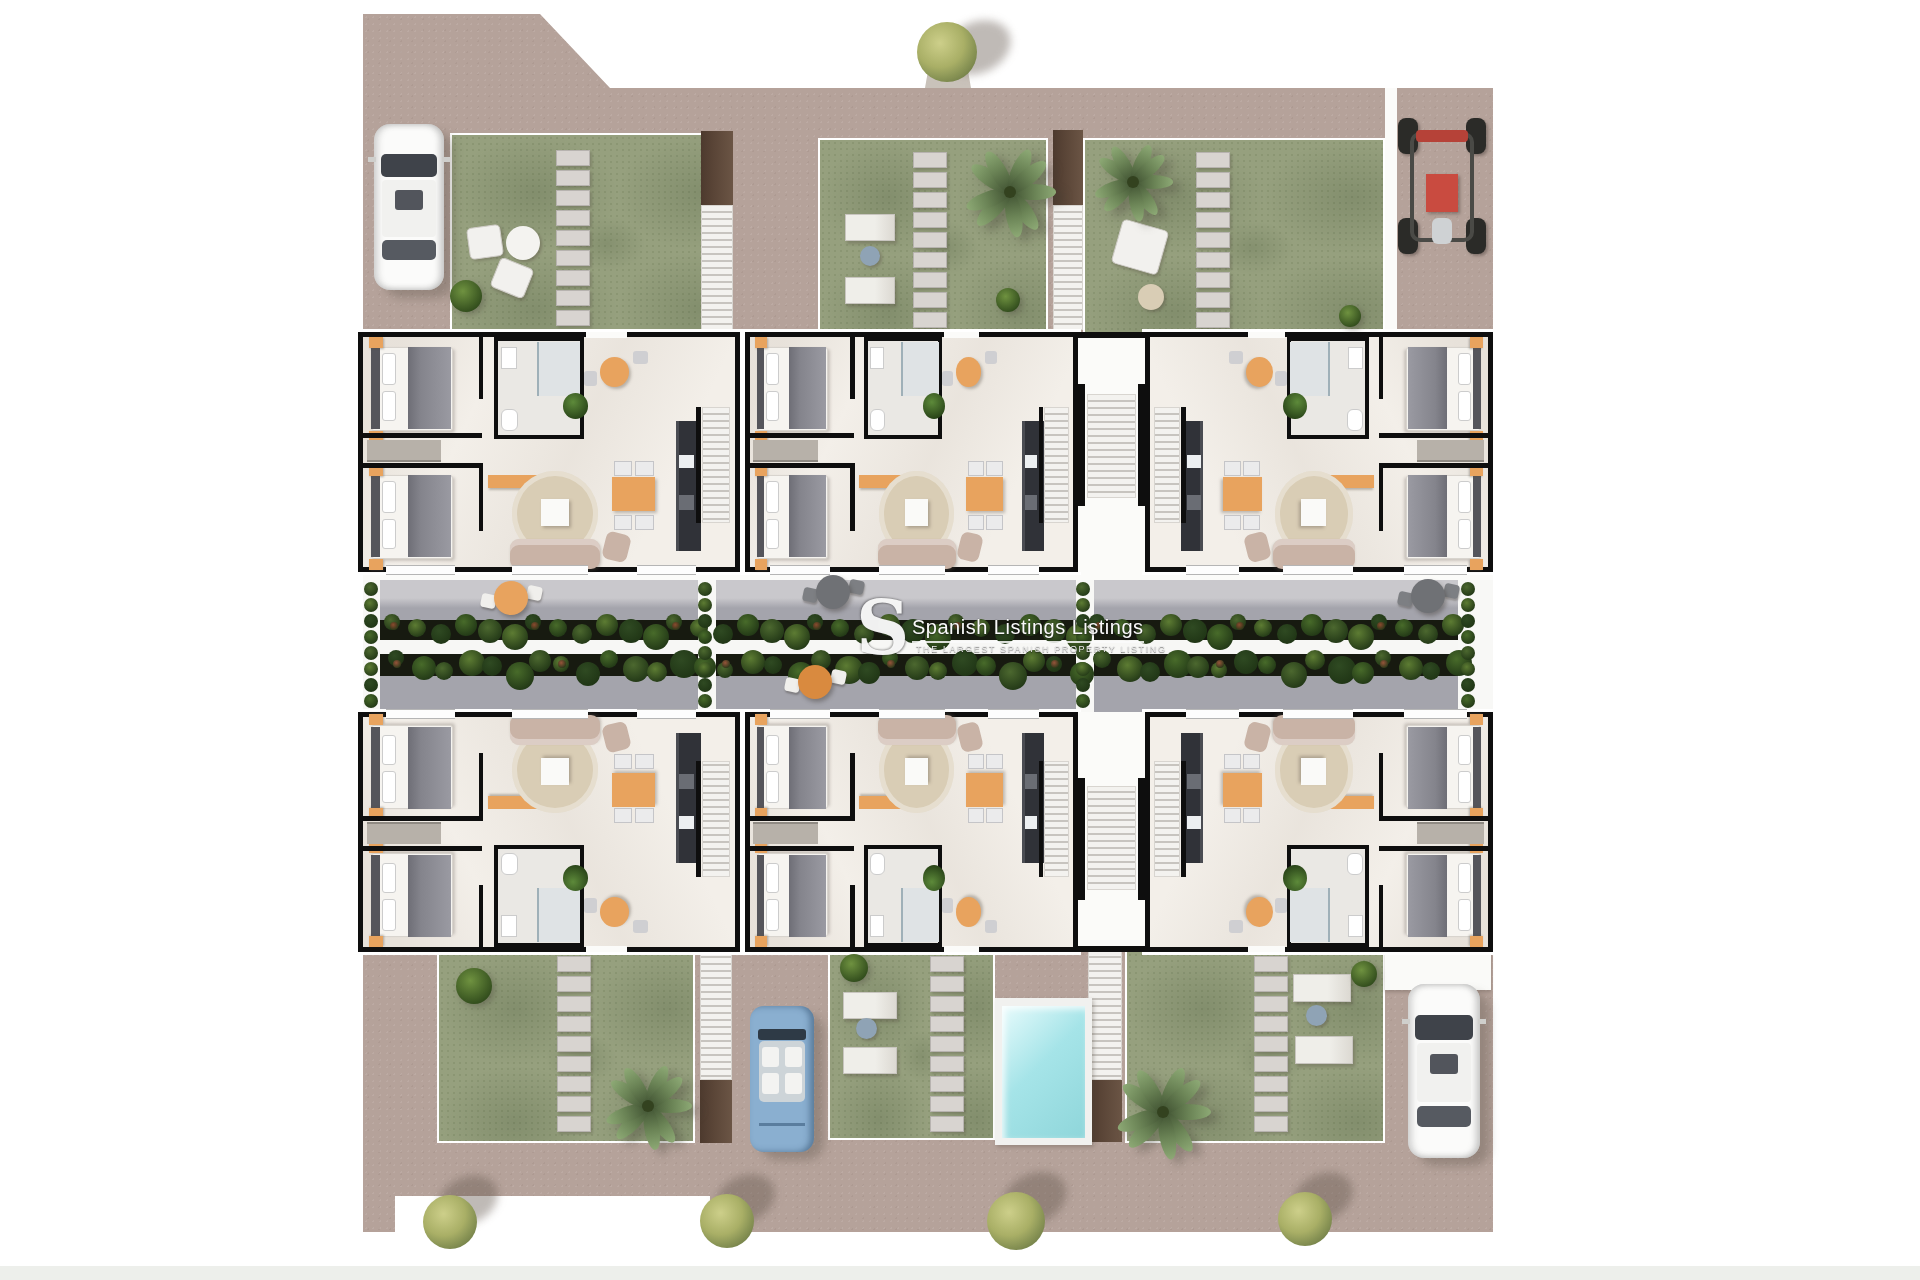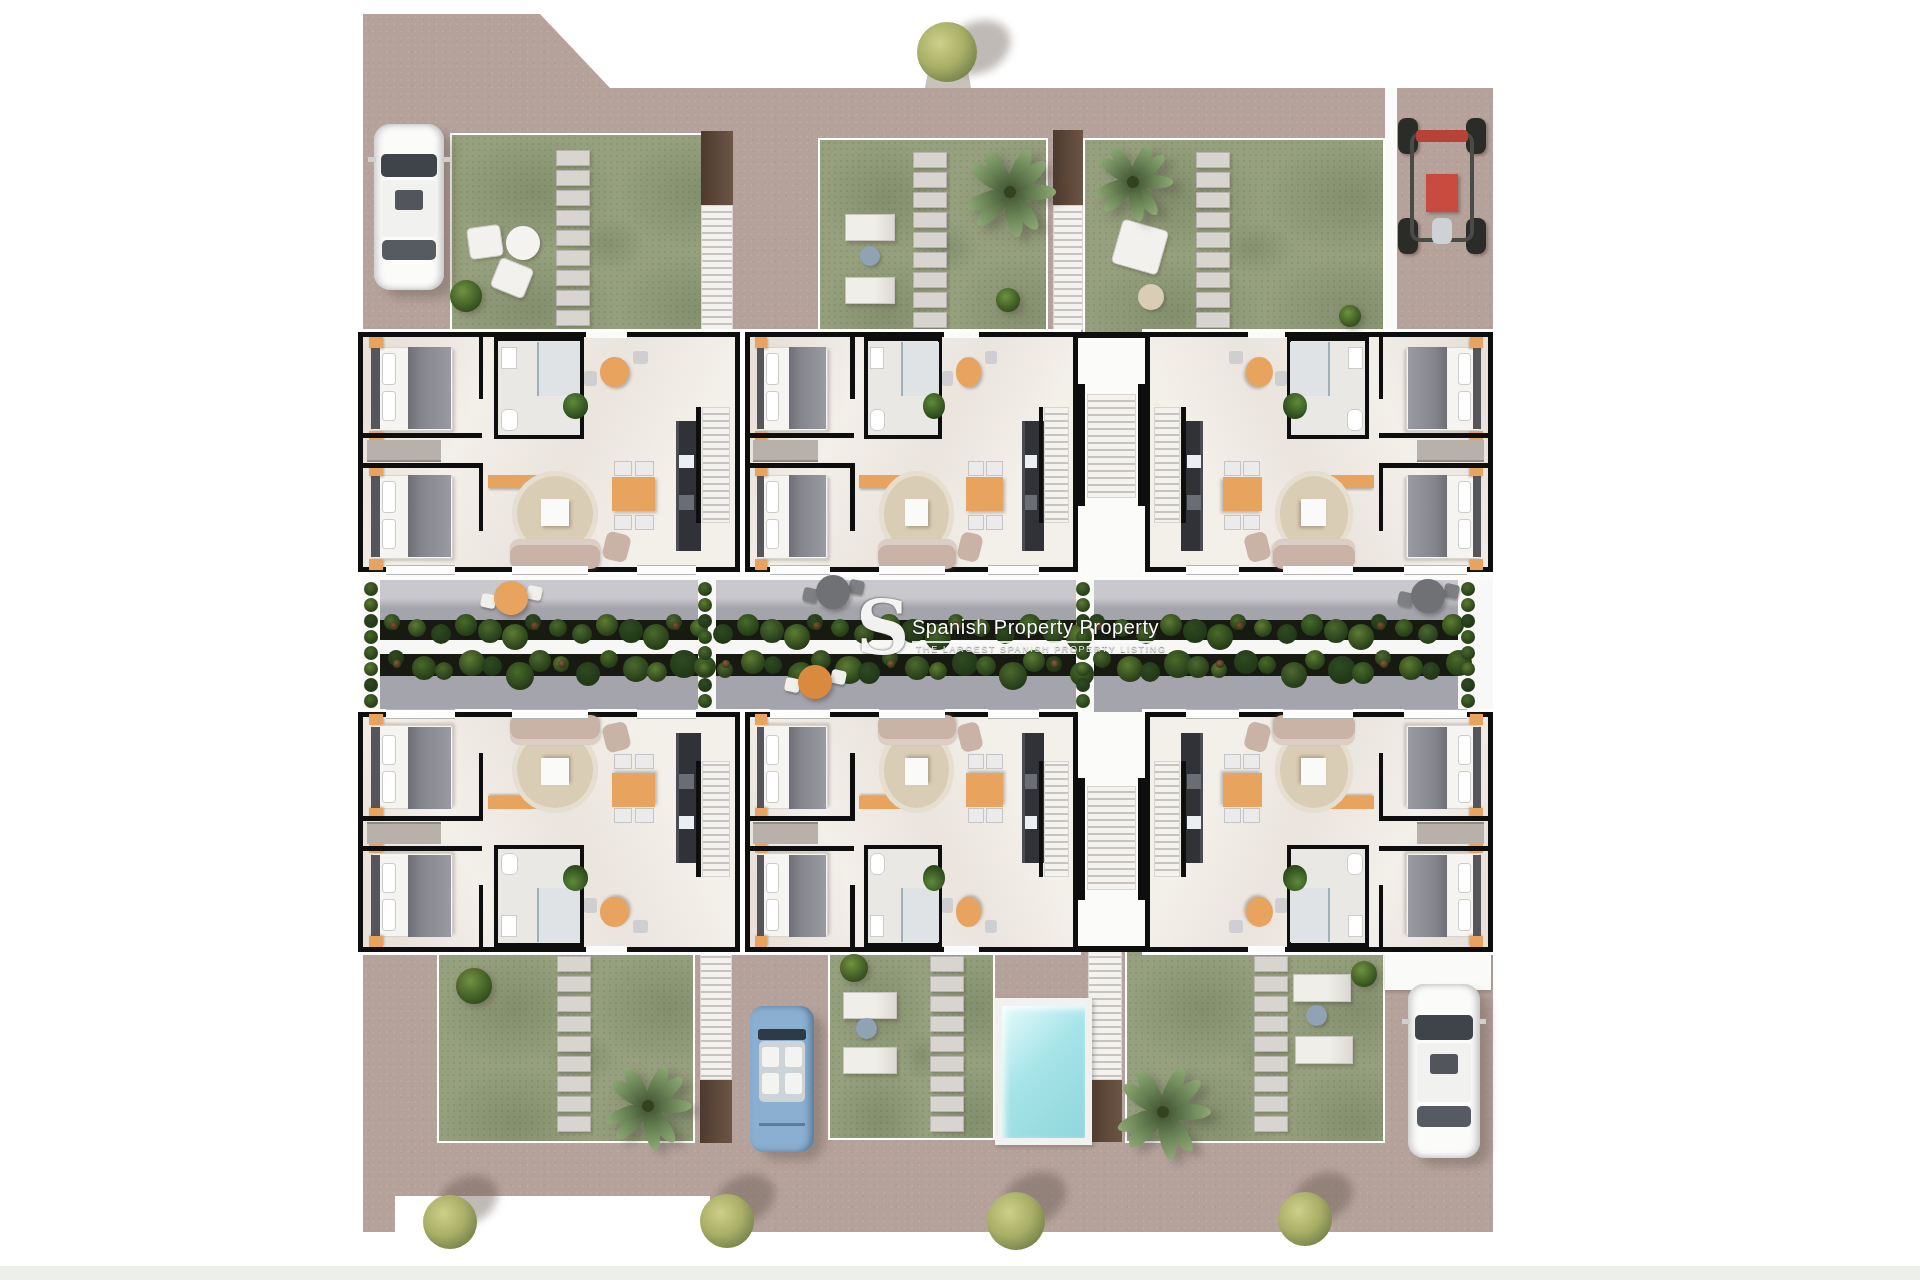--- a/index.html
+++ b/index.html
@@ -699,16 +699,16 @@
       <div class="abs circ" style="left: 450px; top: 280px; width: 32px; height: 32px; background: radial-gradient(circle at 40% 35%, rgb(111, 146, 64), rgb(42, 68, 24) 85%); filter: drop-shadow(rgba(70, 65, 55, 0.35) 3px 3px 3px);"></div>
       <div class="abs circ" style="left: 456px; top: 968px; width: 36px; height: 36px; background: radial-gradient(circle at 40% 35%, rgb(111, 146, 64), rgb(42, 68, 24) 85%); filter: drop-shadow(rgba(70, 65, 55, 0.35) 3px 3px 3px);"></div>
       <div class="abs circ" style="left: 840px; top: 954px; width: 28px; height: 28px; background: radial-gradient(circle at 40% 35%, rgb(111, 146, 64), rgb(42, 68, 24) 85%); filter: drop-shadow(rgba(70, 65, 55, 0.35) 3px 3px 3px);"></div>
       <div class="abs circ" style="left: 1351px; top: 961px; width: 26px; height: 26px; background: radial-gradient(circle at 40% 35%, rgb(111, 146, 64), rgb(42, 68, 24) 85%); filter: drop-shadow(rgba(70, 65, 55, 0.35) 3px 3px 3px);"></div>
       <div class="abs circ" style="left: 996px; top: 288px; width: 24px; height: 24px; background: radial-gradient(circle at 40% 35%, rgb(111, 146, 64), rgb(42, 68, 24) 85%); filter: drop-shadow(rgba(70, 65, 55, 0.35) 3px 3px 3px);"></div>
       <div class="abs circ" style="left: 1339px; top: 305px; width: 22px; height: 22px; background: radial-gradient(circle at 40% 35%, rgb(111, 146, 64), rgb(42, 68, 24) 85%); filter: drop-shadow(rgba(70, 65, 55, 0.35) 3px 3px 3px);"></div>
     </div>
   <div id="footer-strip" class="abs" style="left:0;top:1266px;width:1920px;height:14px;"></div>
   <div id="watermark" class="abs" style="left:856px;top:596px;width:340px;height:74px;">
     <div id="wm-logo" class="abs" style="left:0;top:2px;">S</div>
-    <div id="wm-title" class="abs" style="left:56px;top:20px;">Spanish Property Property</div>
+    <div id="wm-title" class="abs" style="left:56px;top:20px;">Spanish Listings Listings</div>
     <div id="wm-sub" class="abs" style="left:60px;top:46px;">THE LARGEST SPANISH PROPERTY LISTING</div>
   </div>
 </div>
 
 </body></html>

